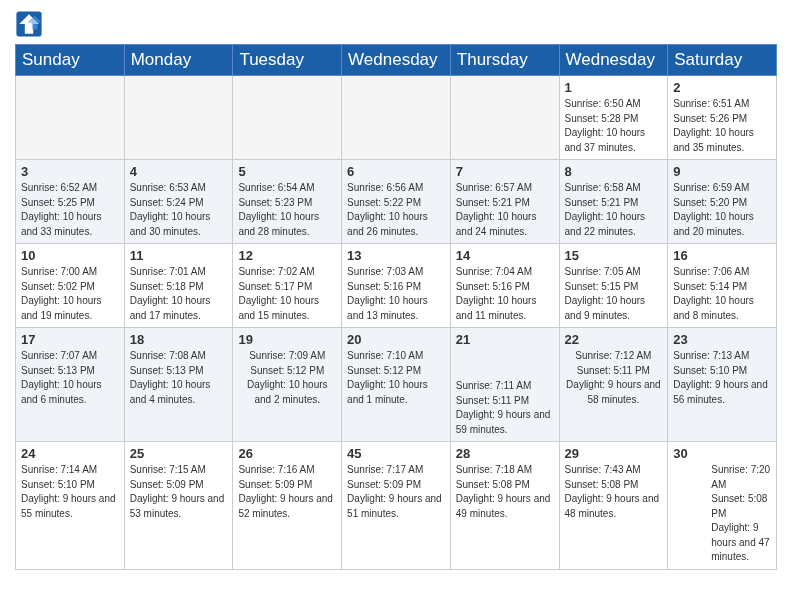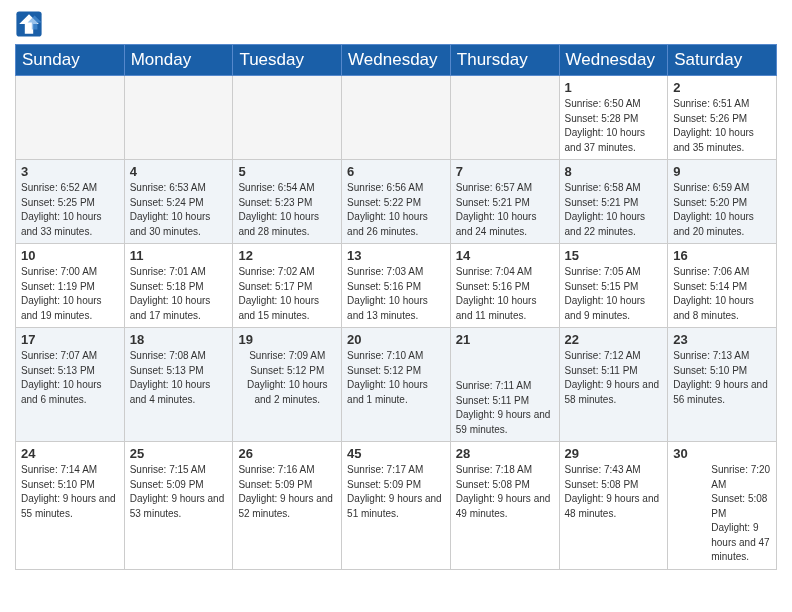--- a/index.html
+++ b/index.html
@@ -116,21 +116,21 @@
             <span class="day-num">9</span>
             <div class="day-info" style="white-space: pre-line;">Sunrise: 6:59 AM
 Sunset: 5:20 PM
 Daylight: 10 hours and 20 minutes.</div>
           </td>
         </tr>
         <tr>
           <td>
             <span class="day-num">10</span>
             <div class="day-info" style="white-space: pre-line;">Sunrise: 7:00 AM
-Sunset: 1:19 PM
+Sunset: 5:02 PM
 Daylight: 10 hours and 19 minutes.</div>
           </td>
           <td>
             <span class="day-num">11</span>
             <div class="day-info" style="white-space: pre-line;">Sunrise: 7:01 AM
 Sunset: 5:18 PM
 Daylight: 10 hours and 17 minutes.</div>
           </td>
           <td>
             <span class="day-num">12</span>
@@ -189,21 +189,21 @@
 Daylight: 10 hours and 1 minute.</div>
           </td>
           <td class="alt-row">
             <span class="day-num">21</span>
             <div class="day-info" style="white-space: pre-line; margin-top: 32px;">Sunrise: 7:11 AM
 Sunset: 5:11 PM
 Daylight: 9 hours and 59 minutes.</div>
           </td>
           <td class="alt-row">
             <span class="day-num">22</span>
-            <div class="day-info" style="white-space: pre-line;">Sunrise: 7:12 AM
+            <div class="day-info" style="white-space: pre-line; text-align: center;">Sunrise: 7:12 AM
 Sunset: 5:11 PM
 Daylight: 9 hours and 58 minutes.</div>
           </td>
           <td class="alt-row">
             <span class="day-num">23</span>
             <div class="day-info" style="white-space: pre-line;">Sunrise: 7:13 AM
 Sunset: 5:10 PM
 Daylight: 9 hours and 56 minutes.</div>
           </td>
         </tr>

